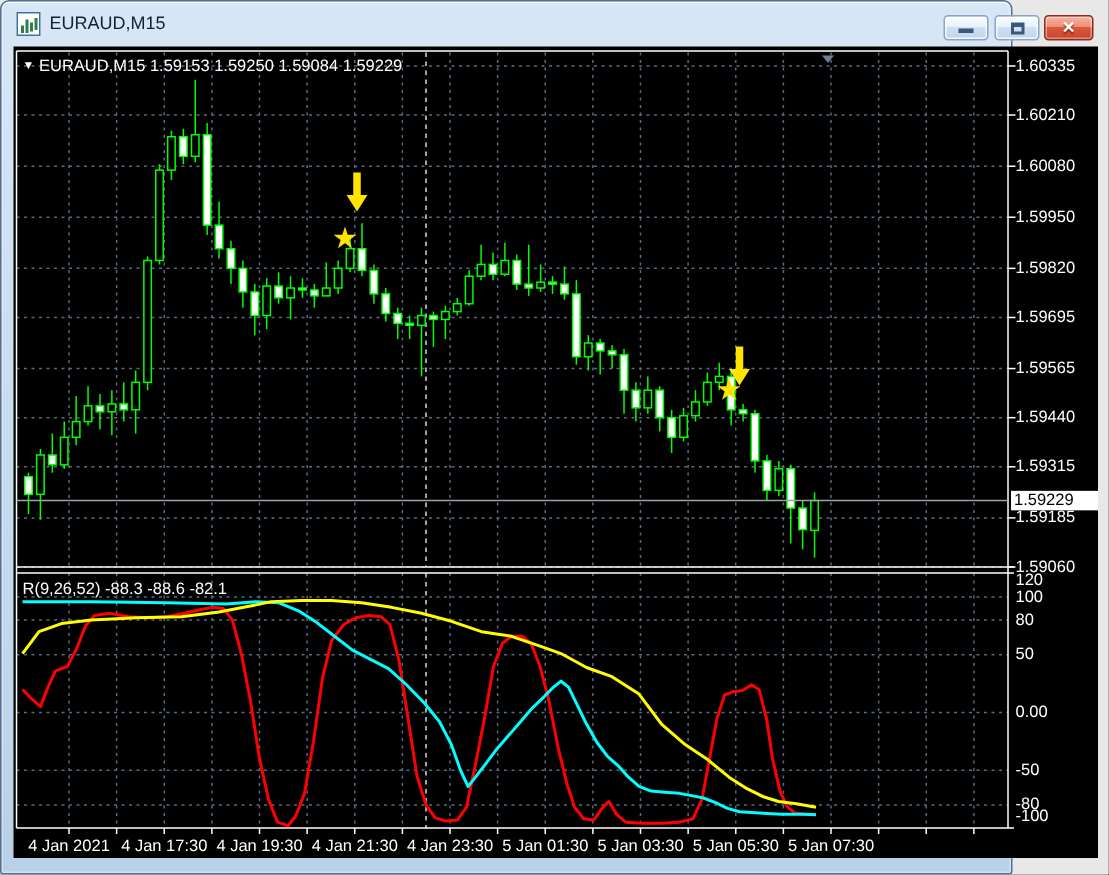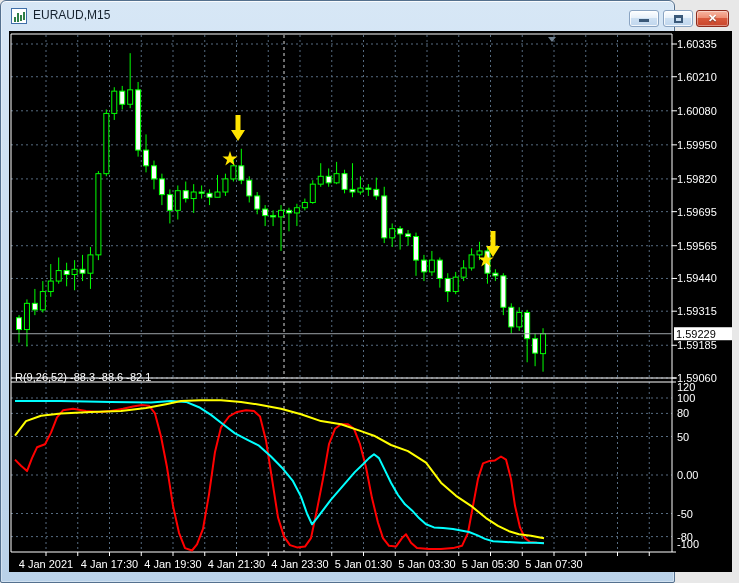--- a/index.html
+++ b/index.html
@@ -21,21 +21,21 @@
     box-shadow:inset 0 0 0 1px rgba(255,255,255,.4);}
   .glyph-min{position:absolute;left:50%;bottom:4px;width:10px;height:3px;margin-left:-5px;background:#3a5878;}
   .glyph-max{position:absolute;left:50%;top:4px;width:9px;height:8px;margin-left:-4px;box-sizing:border-box;
     border:2px solid #3a5878;border-top-width:3px;background:transparent;}
   .glyph-close{position:absolute;width:100%;text-align:center;top:1px;font-size:11px;font-weight:700;color:#fff;
     text-shadow:0 1px 1px rgba(0,0,0,.45);}
   .client{position:absolute;left:8px;top:30px;width:723px;height:541px;background:#000;}
   .overlay{position:absolute;color:#fff;font-size:11px;white-space:pre;}
   #hdr{left:6px;top:7px;}
   #hdr .dd{font-size:8px;vertical-align:1px;}
-  #indlbl{left:6px;top:340px;}
+  #indlbl{left:6px;top:356px;}
   svg text{font-family:"Liberation Sans",sans-serif;}
 </style>
 </head>
 <body>
 
 <div class="window">
   <div class="titlebar">
     <div class="title-icon">
       <i style="left:2px;top:8px;height:5px"></i>
         <i style="left:5px;top:4px;height:9px"></i>
@@ -319,15 +319,16 @@
         <text x="667" y="302.7286274509814" fill="#000000" font-size="11" dominant-baseline="central">1.59229</text>
         <polygon points="539,6 547,6 543,11" fill="#708090"></polygon>
         <path d="M226.5,84 L231.5,84 L231.5,99 L236,99 L229,110 L222,99 L226.5,99 Z" fill="#ffe400"></path>
         <path d="M481.5,200 L486.5,200 L486.5,215 L491,215 L484,226 L477,215 L481.5,215 Z" fill="#ffe400"></path>
         <path d="M221.0,120.0L222.8,125.5L228.6,125.5L223.9,129.0L225.7,134.5L221.0,131.1L216.3,134.5L218.1,129.0L213.4,125.5L219.2,125.5Z" fill="#ffe400"></path>
         <path d="M477.0,221.0L478.8,226.5L484.6,226.5L479.9,230.0L481.7,235.5L477.0,232.1L472.3,235.5L474.1,230.0L469.4,226.5L475.2,226.5Z" fill="#ffe400"></path>
         <polyline points="6,428.6 12,434.8 18,440.1 23,427.1 28,416.3 36,413.2 42,401.6 48,386.3 54,379.3 64,377.8 77,380.1 90,380.9 102,380.1 114,377.8 124,375.5 133,373.9 140,374.7 146,382.4 152,405.5 158,436.3 164,474.8 170,501.8 176,517.1 183,519.5 188,513.3 194,497.9 200,463.3 206,420.9 212,396.3 220,385.5 228,380.9 237,379.3 245,380.1 251,385.5 257,409.4 263,447.9 269,486.4 275,505.6 281,514.1 288,516.4 296,515.6 302,507.1 308,478.6 314,447.9 320,413.2 326,397.8 332,393.2 339,393.2 345,397.8 351,413.2 357,436.3 363,467.1 369,491.7 374,507.1 380,514.8 387,515.6 393,507.1 397,503.3 402,511.8 408,517.1 420,517.9 432,517.9 444,517.1 453,514.8 459,501.8 464,474.8 469,447.9 474,432.4 480,430.1 486,429.4 492,425.5 497,428.6 502,447.9 506,474.8 511,496.4 516,507.1 521,511.0 528,511.8 535,512.0" fill="none" stroke="#ff0000" stroke-width="2" stroke-linejoin="round"></polyline>
         <polyline points="6,370.1 52,370.1 102,370.9 142,371.6 162,370.1 177,370.9 190,376.2 202,383.9 214,393.2 226,402.4 238,408.6 250,414.7 262,425.5 274,437.8 284,450.2 292,465.6 298,482.5 303,493.3 308,487.1 315,477.9 322,468.6 330,459.4 338,450.2 346,440.9 354,433.2 360,427.1 365,423.2 370,427.1 376,439.4 382,451.7 389,464.0 396,473.3 403,479.4 410,487.1 417,493.3 425,496.4 434,497.1 444,497.9 452,499.4 460,501.0 468,504.1 476,507.9 484,510.2 497,511.0 512,511.8 527,511.8 535,512.2" fill="none" stroke="#00ffff" stroke-width="2" stroke-linejoin="round"></polyline>
         <polyline points="6,404.7 17,390.1 32,384.7 52,382.4 82,380.9 112,380.1 137,377.0 157,373.2 172,370.1 192,369.3 212,369.3 232,370.9 252,373.9 272,377.8 292,383.2 312,390.1 332,393.2 352,400.1 365,404.7 382,414.0 399,420.1 417,431.7 432,451.7 447,464.8 462,474.8 477,487.1 489,494.8 500,500.2 510,503.3 522,504.8 535,507.2" fill="none" stroke="#ffff00" stroke-width="2" stroke-linejoin="round"></polyline>
       </svg>
+    <div class="overlay" id="hdr"><span class="dd">▼</span> <span>EURAUD,M15</span> <span>1.59153</span> <span>1.59250</span> <span>1.59084</span> <span>1.59229</span></div>
     <div class="overlay" id="indlbl">R(9,26,52) -88.3 -88.6 -82.1</div>
   </div>
 </div>
 
 </body></html>

